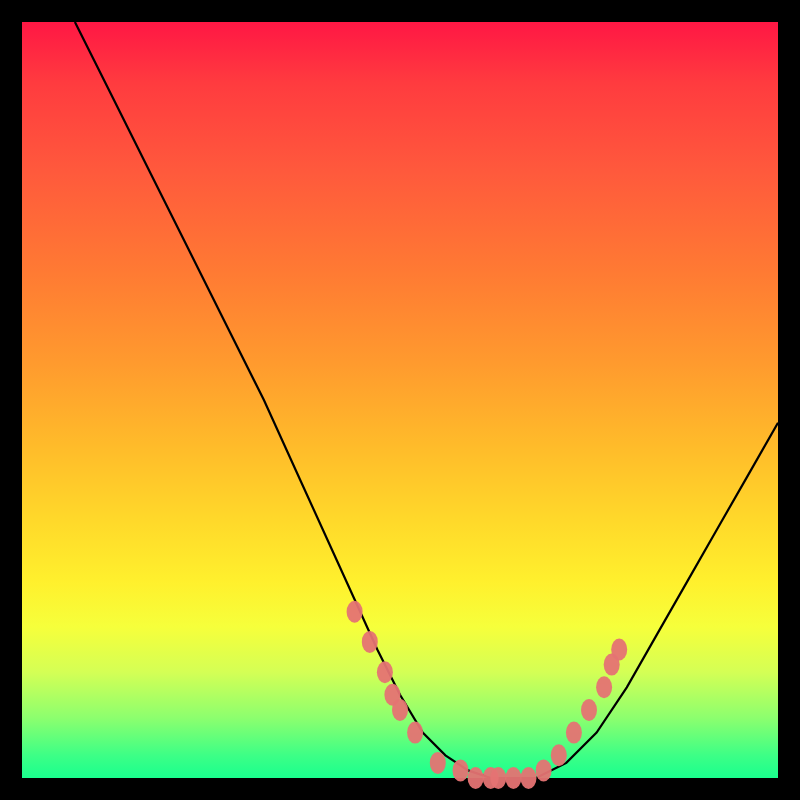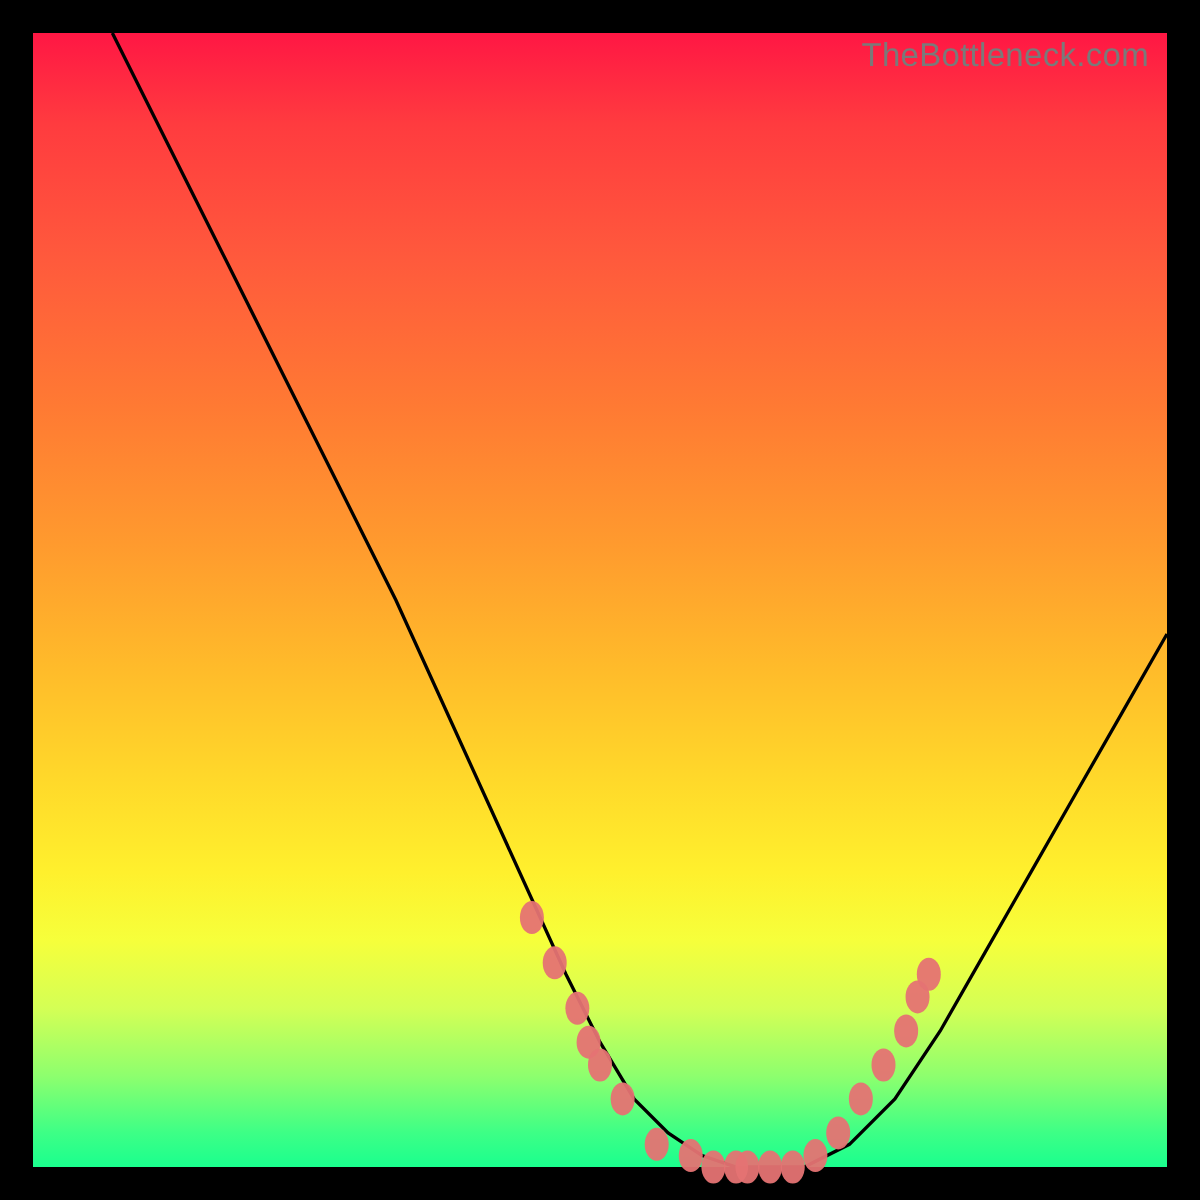--- a/index.html
+++ b/index.html
@@ -70,21 +70,20 @@
     fill: #e57373;
     opacity: 0.95;
   }
 </style>
 </head>
 <body>
 
 <div class="frame">
   <div class="plot">
 
-    <div class="watermark">TheBottleneck.com</div>
 
     <svg class="curve" viewBox="0 0 756 756" preserveAspectRatio="none">
       <path id="curve-path" class="curve-path" d="M52.9 0.0 L90.7 75.6 L128.5 151.2 L166.3 226.8 L204.1 302.4 L241.9 378.0 L279.7 461.2 L317.5 544.3 L355.3 627.5 L378.0 672.8 L400.7 710.6 L423.4 733.3 L446.0 748.4 L468.7 756.0 L491.4 756.0 L514.1 756.0 L544.3 740.9 L574.6 710.6 L604.8 665.3 L635.0 612.4 L665.3 559.4 L695.5 506.5 L725.8 453.6 L756.0 400.7"></path>
       <g id="markers">
           <ellipse cx="332.6" cy="589.7" rx="8" ry="11" class="marker"></ellipse>
           <ellipse cx="347.8" cy="619.9" rx="8" ry="11" class="marker"></ellipse>
           <ellipse cx="362.9" cy="650.2" rx="8" ry="11" class="marker"></ellipse>
           <ellipse cx="370.4" cy="672.8" rx="8" ry="11" class="marker"></ellipse>
           <ellipse cx="378.0" cy="688.0" rx="8" ry="11" class="marker"></ellipse>
           <ellipse cx="393.1" cy="710.6" rx="8" ry="11" class="marker"></ellipse>

